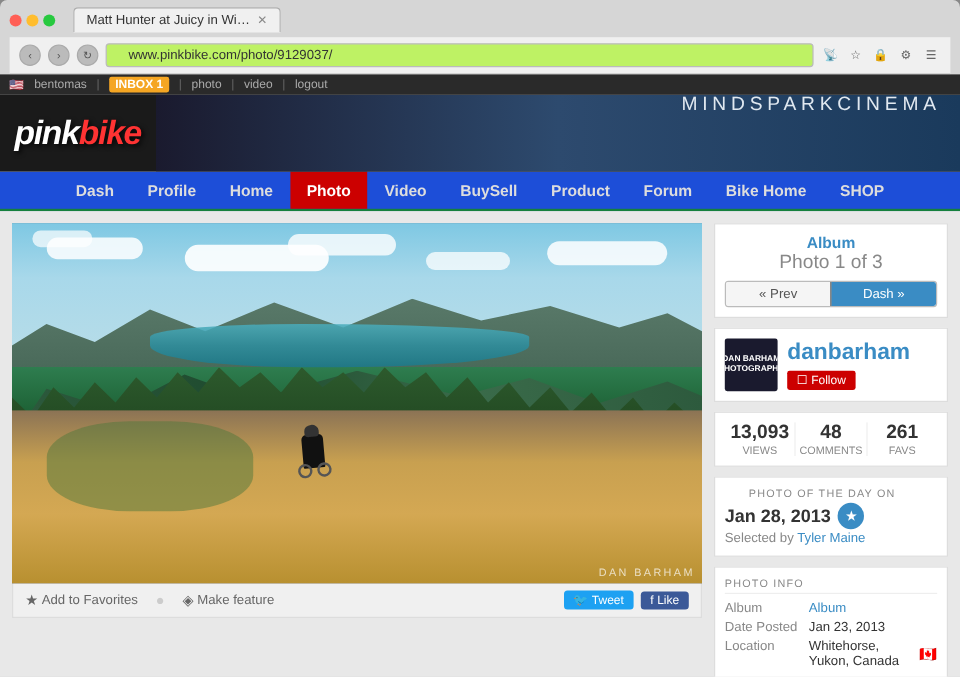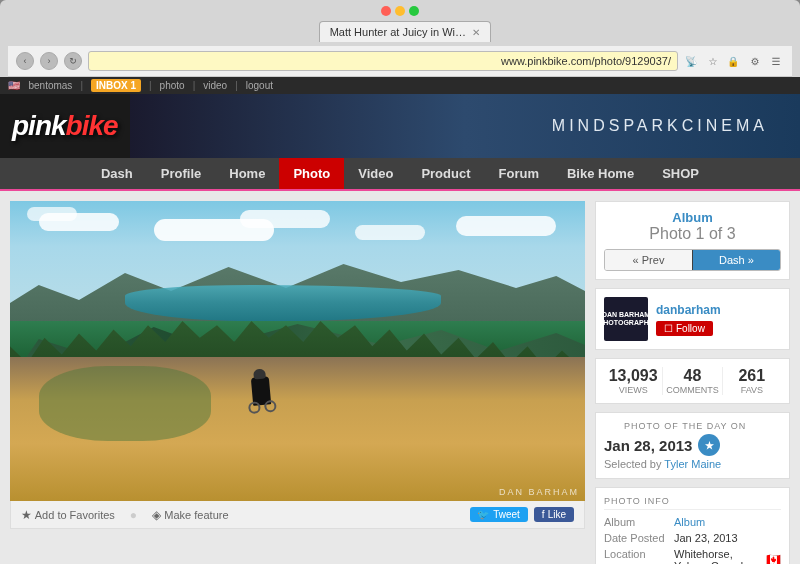--- a/index.html
+++ b/index.html
@@ -5,21 +5,21 @@
     * { margin: 0; padding: 0; box-sizing: border-box; }
     body { width: 800px; height: 564px; background: #888; font-family: Arial, sans-serif; font-size: 12px; overflow: hidden; }
 
     .browser-chrome {
       background: #d6d6d6;
       border-radius: 6px 6px 0 0;
       padding: 6px 8px 0 8px;
     }
 
     .browser-titlebar {
-      display: flex; align-items: center; gap: 5px; margin-bottom: 4px; flex-direction: column;
+      display: flex; align-items: center; gap: 5px; margin-bottom: 4px;
     }
 
     .traffic-lights { display: flex; gap: 4px; align-items: center; }
     .tl { width: 10px; height: 10px; border-radius: 50%; }
     .tl.red { background: #ff5f56; }
     .tl.yellow { background: #ffbd2e; }
     .tl.green { background: #27c93f; }
 
     .tab-bar {
       display: flex; align-items: flex-end; margin-left: 10px;
@@ -43,23 +43,23 @@
       border-bottom: 1px solid #ccc;
     }
 
     .nav-btn {
       width: 18px; height: 18px; background: #bbb; border-radius: 50%;
       display: flex; align-items: center; justify-content: center;
       font-size: 9px; color: #555; cursor: pointer; border: 1px solid #aaa;
     }
 
     .address-bar {
-      flex: 1; height: 20px; background: #fef9c3; border: 1px solid #bbb;
-      border-radius: 3px; padding: 0 6px; font-size: 11px; color: #333;
-      display: flex; align-items: center; justify-content: flex-end;
+      flex: 1; height: 20px; background: #bef264; border: 1px solid #bbb;
+      border-radius: 3px; padding: 0 18px; font-size: 11px; color: #333;
+      display: flex; align-items: center;
     }
 
     .toolbar-icons { display: flex; gap: 5px; align-items: center; }
     .toolbar-icon { width: 16px; height: 16px; display: flex; align-items: center; justify-content: center; font-size: 10px; color: #666; }
 
     
     .page { background: #e8e8e8; }
 
     
     .utility-bar {
@@ -91,34 +91,34 @@
       font-size: 28px; font-weight: 900; color: white;
       font-style: italic;
       text-shadow: 2px 2px 4px rgba(0,0,0,0.8);
       letter-spacing: -1px;
     }
     .logo-text span { color: #ff0000; }
 
     .header-banner {
       flex: 1; height: 64px;
       background: linear-gradient(to right, #1a1a2e, #2d4a6e, #1a3a5c);
-      display: flex; align-items: center; justify-content: flex-end;
-      padding-right: 32px;
+      display: flex; justify-content: flex-end;
+      padding-right: 16px;
     }
     .banner-text {
       color: #b0c8d8; font-size: 16px; letter-spacing: 4px; font-weight: 300;
     }
     .banner-text span { color: #e0e8f0; }
 
     
     .main-nav {
-      background: #404040;
+      background: #1d4ed8;
       display: flex; align-items: center; justify-content: center;
       padding: 0;
-      border-bottom: 2px solid #ec4899;
+      border-bottom: 2px solid #15803d;
     }
     .nav-item {
       padding: 8px 14px; color: #ddd; font-size: 13px; font-weight: bold;
       cursor: pointer; text-decoration: none; display: block;
     }
     .nav-item.active { background: #cc0000; color: white; }
 
     
     .content-area {
       display: flex; gap: 0; background: #e8e8e8; padding: 10px;
@@ -202,21 +202,21 @@
       background: white; border: 1px solid #ddd; padding: 8px; margin-bottom: 8px;
       display: flex; align-items: center; gap: 8px;
     }
     .user-avatar {
       width: 44px; height: 44px; background: #1a1a2e; border-radius: 2px;
       flex-shrink: 0; position: relative; overflow: hidden;
       display: flex; align-items: center; justify-content: center;
     }
     .user-avatar-text { color: white; font-size: 7px; font-weight: bold; text-align: center; line-height: 1.2; }
     .user-info { flex: 1; }
-    .username { color: #3a8cc4; font-size: 12px; font-weight: bold; margin-bottom: 4px; }
+    .username { color: #3a8cc4; font-size: 19px; font-weight: bold; margin-bottom: 4px; }
     .follow-btn {
       background: #cc0000; color: white; font-size: 10px; padding: 2px 8px;
       border-radius: 2px; cursor: pointer; display: inline-flex; align-items: center; gap: 3px;
     }
 
     .stats-row {
       background: white; border: 1px solid #ddd; padding: 8px; margin-bottom: 8px;
       display: flex; text-align: center;
     }
     .stat-item { flex: 1; border-right: 1px solid #eee; }
@@ -310,20 +310,21 @@
       </div>
     </div>
   </div>
 
   <div class="main-nav">
     <a class="nav-item">Dash</a>
     <a class="nav-item">Profile</a>
     <a class="nav-item">Home</a>
     <a class="nav-item active">Photo</a>
     <a class="nav-item">Video</a>
+    <a class="nav-item">BuySell</a>
     <a class="nav-item">Product</a>
     <a class="nav-item">Forum</a>
     <a class="nav-item">Bike Home</a>
     <a class="nav-item">SHOP</a>
   </div>
 
   <div class="content-area">
 
     <div class="photo-section">
       <div class="photo-container">

